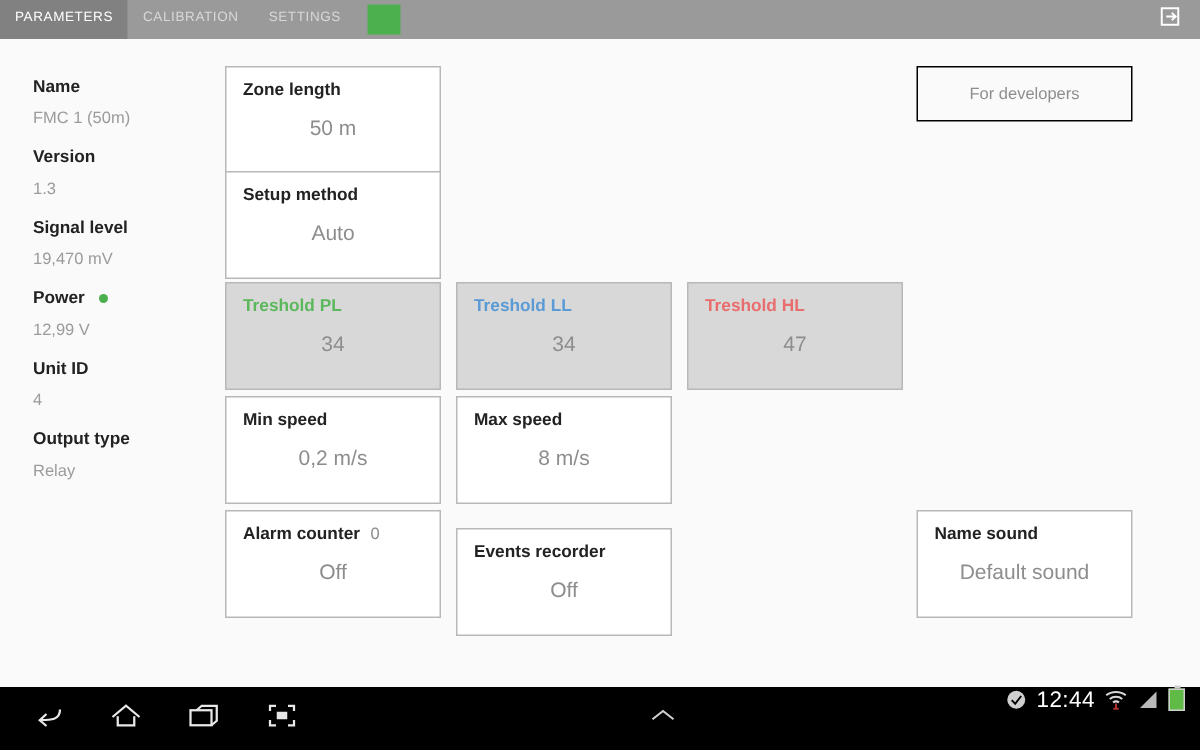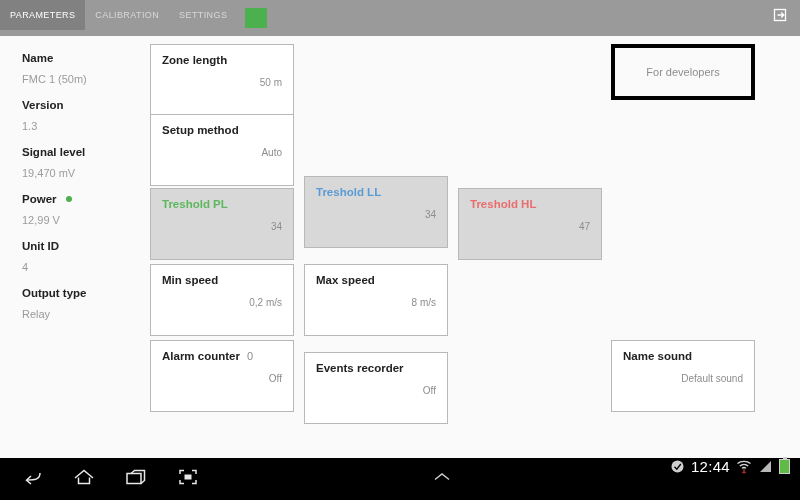--- a/index.html
+++ b/index.html
@@ -11,23 +11,23 @@
   }
   #app {
     position: relative;
     width: 800px; height: 500px;
     background: #fafafa;
   }
 
   
   .topbar {
     position: absolute; left: 0; top: 0;
-    width: 800px; height: 36px;
+    width: 800px; height: 26px;
     background: #9a9a9a;
-    display: flex; align-items: flex-start;
+    display: flex; align-items: flex-end;
   }
   .tab {
     display: flex; align-items: center;
     padding: 0 10px;
     font-size: 9px;
     letter-spacing: 0.4px;
     color: #d8d8d8;
     height: 30px;
     white-space: nowrap;
   }
@@ -95,33 +95,33 @@
     line-height: 13px;
     white-space: nowrap;
   }
   .card-title .counter {
     font-weight: normal;
     color: #8d8d8d;
     margin-left: 7px;
     font-size: 11px;
   }
   .card-value {
-    font-size: 10px;
+    font-size: 14px;
     color: #8d8d8d;
-    text-align: right;
+    text-align: center;
     margin-top: 10px;
   }
   .t-green { color: #5cb85c; }
   .t-blue  { color: #5b9bd5; }
   .t-red   { color: #ea6d6d; }
   .devbtn {
     position: absolute;
     left: 461px; top: 14px;
-    width: 144px; height: 56px;
-    border: 4px solid #000000;
+    width: 144px; height: 37px;
+    border: 1px solid #000000;
     background: #fafafa;
     display: flex; align-items: center; justify-content: center;
     font-size: 11px;
     color: #8d8d8d;
   }
 
   
   .navbar {
     position: absolute; left: 0; bottom: 0;
     width: 800px; height: 42px;
@@ -230,21 +230,21 @@
     <div class="card" style="left:0px; top:84px;">
       <div class="card-title">Setup method</div>
       <div class="card-value">Auto</div>
     </div>
 
     <div class="card filled" style="left:0px; top:158px;">
       <div class="card-title t-green">Treshold PL</div>
       <div class="card-value">34</div>
     </div>
 
-    <div class="card filled" style="left:154px; top:146px;">
+    <div class="card filled" style="left:154px; top:158px;">
       <div class="card-title t-blue">Treshold LL</div>
       <div class="card-value">34</div>
     </div>
 
     <div class="card filled" style="left:308px; top:158px;">
       <div class="card-title t-red">Treshold HL</div>
       <div class="card-value">47</div>
     </div>
 
     <div class="card" style="left:0px; top:234px;">

